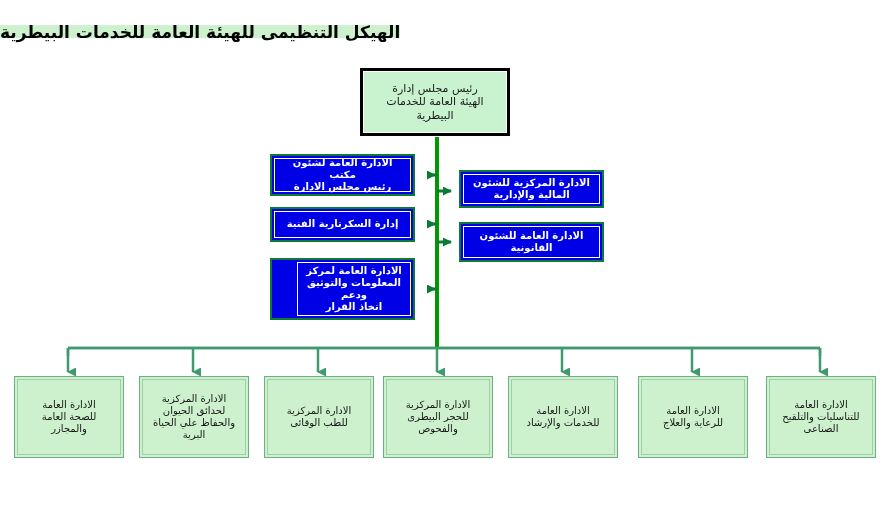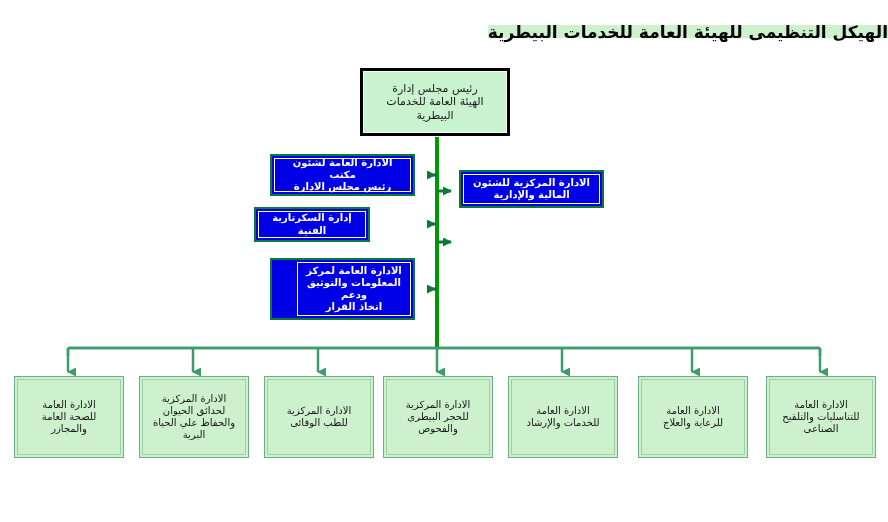--- a/index.html
+++ b/index.html
@@ -21,21 +21,21 @@
     position: absolute;
     inset: 0;
   }
 
   
   .chart-title {
     position: absolute;
     left: 0;
     top: 22px;
     width: 888px;
-    text-align: right;
+    text-align: left;
     font-size: 17px;
     font-weight: bold;
     color: #000000;
     letter-spacing: 0px;
     line-height: 1.2;
     direction: rtl;
     white-space: nowrap;
   }
   .chart-title .hl {
     background: linear-gradient(to bottom, rgba(255,255,255,0) 14%, #cdf0cd 18%, #cdf0cd 78%, rgba(255,255,255,0) 84%);
@@ -167,41 +167,47 @@
 البيطرية</span>
   </div>
 
   <div class="node staff" style="left:270px; top:154px; width:145px; height:42px;">
     <span class="inner">
       <span class="node-label">الادارة العامة لشئون مكتب
 رئيس مجلس الادارة</span>
     </span>
   </div>
 
-  <div class="node staff" style="left:254px; top:207px; width:116px; height:35px;">
+  <div class="node staff" style="left:270px; top:207px; width:145px; height:35px;">
     <span class="inner">
       <span class="node-label">إدارة السكرتارية الفنية</span>
     </span>
   </div>
 
   <div class="node staff" style="left:270px; top:258px; width:145px; height:62px;padding-left:25px;">
     <span class="inner">
       <span class="node-label">الادارة العامة لمركز
 المعلومات والتوثيق ودعم
 اتخاذ القرار</span>
     </span>
   </div>
 
   <div class="node staff" style="left:459px; top:170px; width:145px; height:38px;">
     <span class="inner">
       <span class="node-label">الادارة المركزية للشئون
 المالية والإدارية</span>
     </span>
   </div>
 
+  <div class="node staff" style="left:459px; top:222px; width:145px; height:40px;">
+    <span class="inner">
+      <span class="node-label">الادارة العامة للشئون
+القانونية</span>
+    </span>
+  </div>
 
   <div class="node dept" style="left:14px; top:376px; width:110px; height:82px;">
     <span class="inner">
       <span class="node-label">الادارة العامة
 للصحة العامة
 والمجازر</span>
     </span>
   </div>
 
   <div class="node dept" style="left:139px; top:376px; width:110px; height:82px;">

